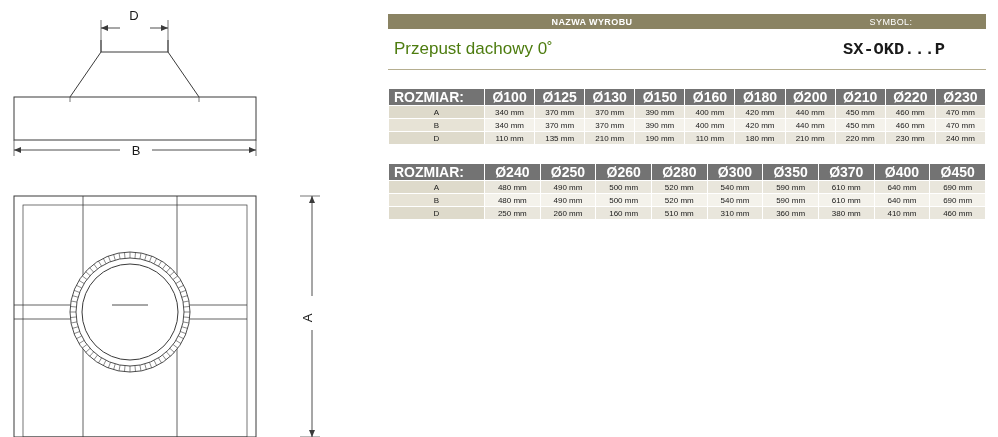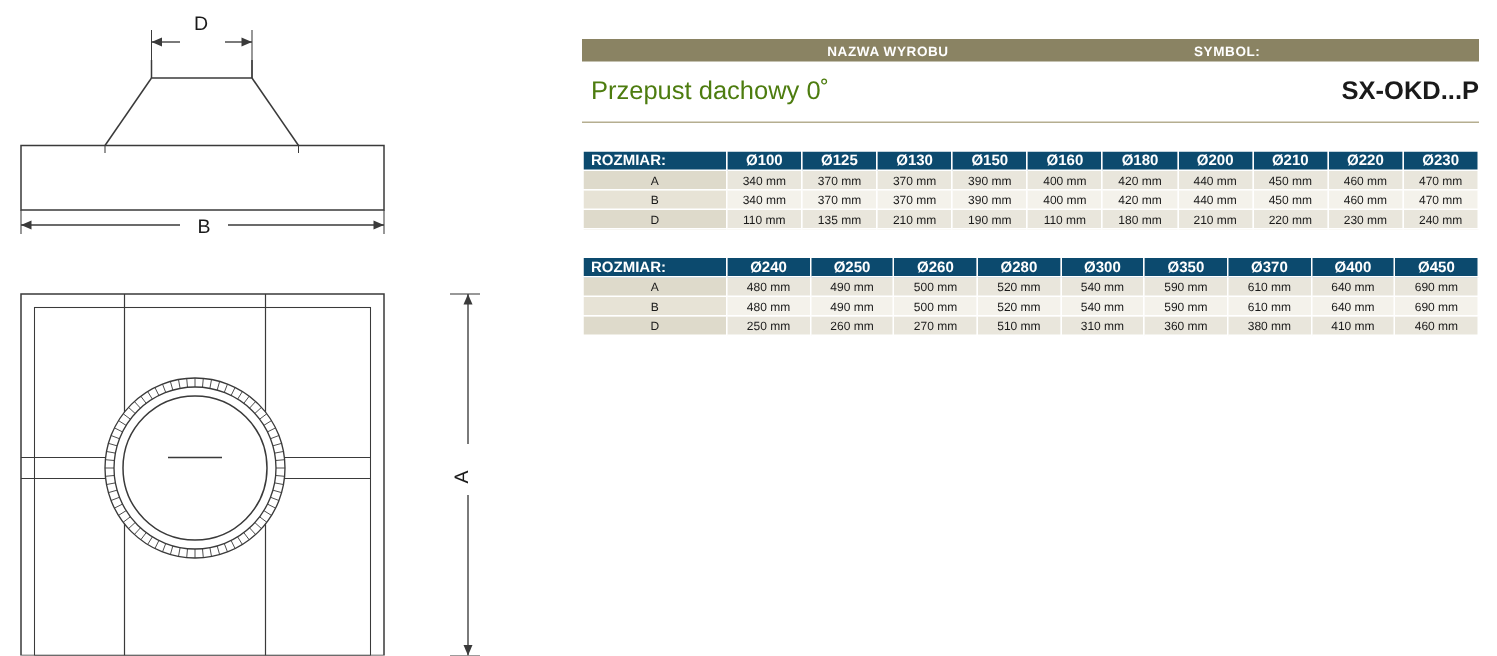--- a/index.html
+++ b/index.html
@@ -2,34 +2,34 @@
 <html><head>
 <meta charset="utf-8">
 <style>
   html,body{margin:0;padding:0;background:#ffffff;}
   body{width:998px;height:437px;font-family:"Liberation Sans",sans-serif;overflow:hidden;position:relative;}
 
   
   #drawing{position:absolute;left:0;top:0;width:370px;height:437px;}
 
   
-  #spec{position:absolute;left:388px;top:26px;width:598px;}
+  #spec{position:absolute;left:388px;top:14px;width:598px;}
 
   .hdr-bar{display:flex;width:100%;height:15px;background:#8a8363;color:#ffffff;
            font-size:9px;letter-spacing:.4px;align-items:center;}
   .hdr-bar .hb-name{flex:0 0 408px;text-align:center;font-weight:bold;}
-  .hdr-bar .hb-sym{flex:1;text-align:left;font-weight:bold;}
+  .hdr-bar .hb-sym{flex:1;text-align:center;font-weight:normal;}
 
   .title-row{display:flex;width:100%;height:40px;align-items:center;border-bottom:1px solid #b5ae90;}
   .title-row .tr-name{flex:0 0 408px;padding-left:6px;font-size:17px;color:#4d7c0f;}
-  .title-row .tr-sym{flex:1;text-align:right;font-size:17px;font-weight:bold;color:#1a1a1a;}
+  .title-row .tr-sym{flex:1;text-align:center;font-size:17px;font-weight:bold;color:#1a1a1a;font-family:Liberation Mono, monospace;}
 
   table.sizes{border-collapse:collapse;width:100%;margin-top:18px;font-size:8px;color:#1a1a1a;}
   table.sizes th,table.sizes td{border:1px solid #ffffff;text-align:center;height:12px;padding:0;}
-  table.sizes thead th{background:#0c4a6e;color:#ffffff;font-weight:bold;font-size:10px;}
+  table.sizes thead th{background:#737373;color:#ffffff;font-weight:bold;font-size:14px;}
   table.sizes thead th.rowhdr{text-align:left;padding-left:5px;}
   table.sizes tbody td{background:#e9e6dc;}
   table.sizes tbody tr:nth-child(even) td{background:#f4f2eb;}
   table.sizes tbody td.rowlab{background:#dedacb;font-weight:normal;}
   table.sizes tbody tr:nth-child(even) td.rowlab{background:#e7e3d6;}
 </style>
 </head>
 <body>
 
 <div id="drawing">
@@ -274,21 +274,21 @@
           <td>540 mm</td>
           <td>590 mm</td>
           <td>610 mm</td>
           <td>640 mm</td>
           <td>690 mm</td>
         </tr>
         <tr>
           <td class="rowlab">D</td>
           <td>250 mm</td>
           <td>260 mm</td>
-          <td>270 mm</td>
+          <td>160 mm</td>
           <td>510 mm</td>
           <td>310 mm</td>
           <td>360 mm</td>
           <td>380 mm</td>
           <td>410 mm</td>
           <td>460 mm</td>
         </tr>
       </tbody>
   </table>
 

